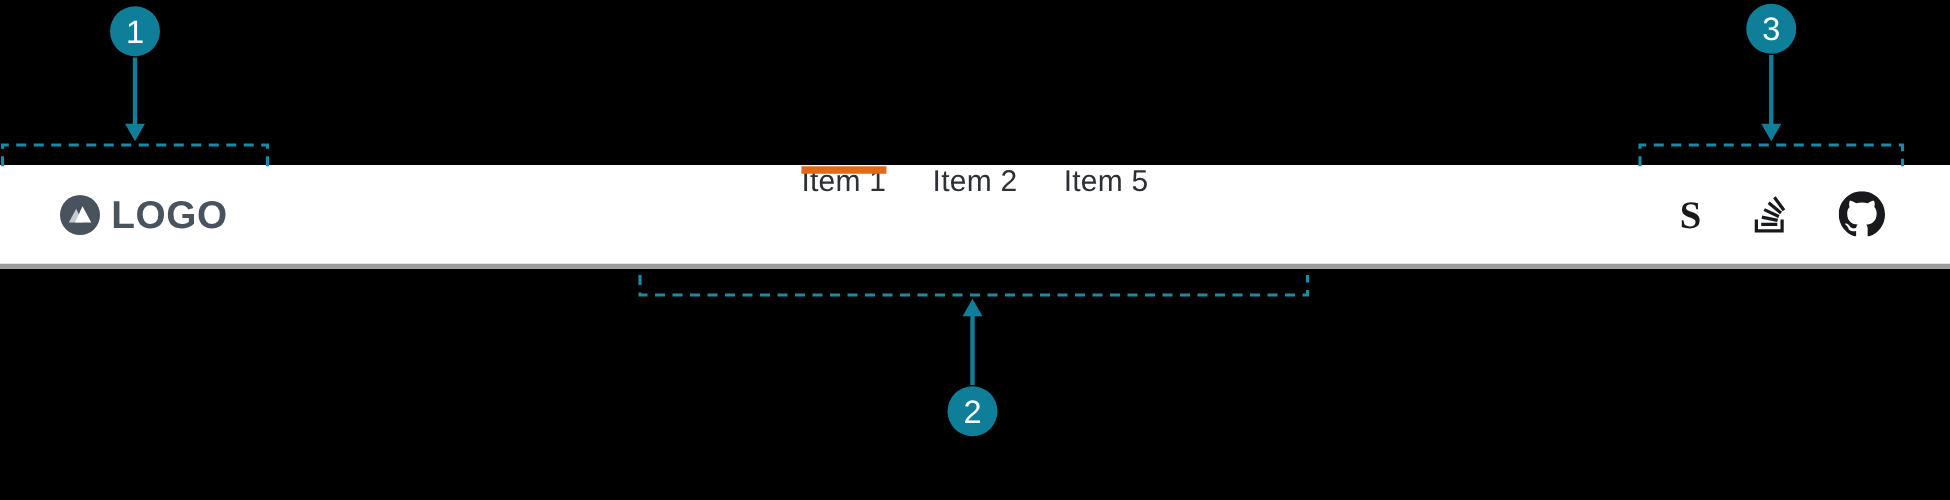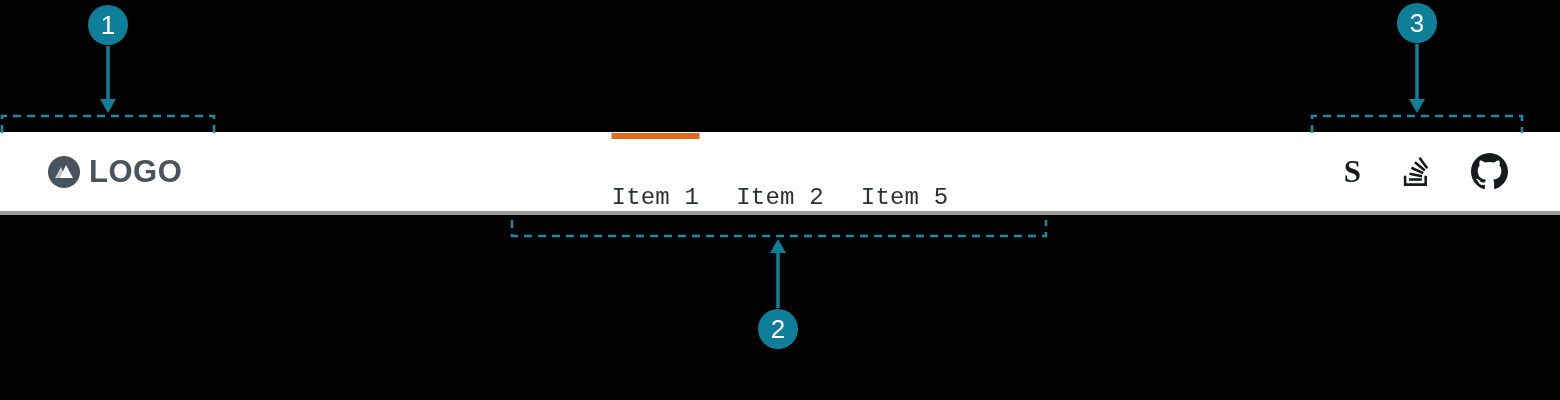--- a/index.html
+++ b/index.html
@@ -22,24 +22,23 @@
     display:flex; align-items:center; gap:8px;
   }
   .brand-text {
     font-size:31px; font-weight:bold; color:#49535e; letter-spacing:0.5px;
   }
   .nav-list {
     position:absolute; left:50%; top:0; transform:translateX(-50%);
     height:100%; display:flex; align-items:stretch; gap:37px; list-style:none;
   }
   .nav-item {
-    position:relative; display:flex; align-items:flex-end;
+    position:relative; display:flex; align-items:flex-start;
     font-size:24px; color:#2d3135; letter-spacing:0.2px; cursor:pointer;
     white-space:nowrap;
-    font-family:Liberation Mono, monospace;
   }
   .nav-item .active-indicator {
     position:absolute; left:0; top:1px; width:100%; height:6px;
     background:#df6a1c; display:none;
   }
   .nav-item.active .active-indicator { display:block; }
 
   .icon-row {
     position:absolute; right:52px; top:0; height:100%;
     display:flex; align-items:center; gap:42px;

